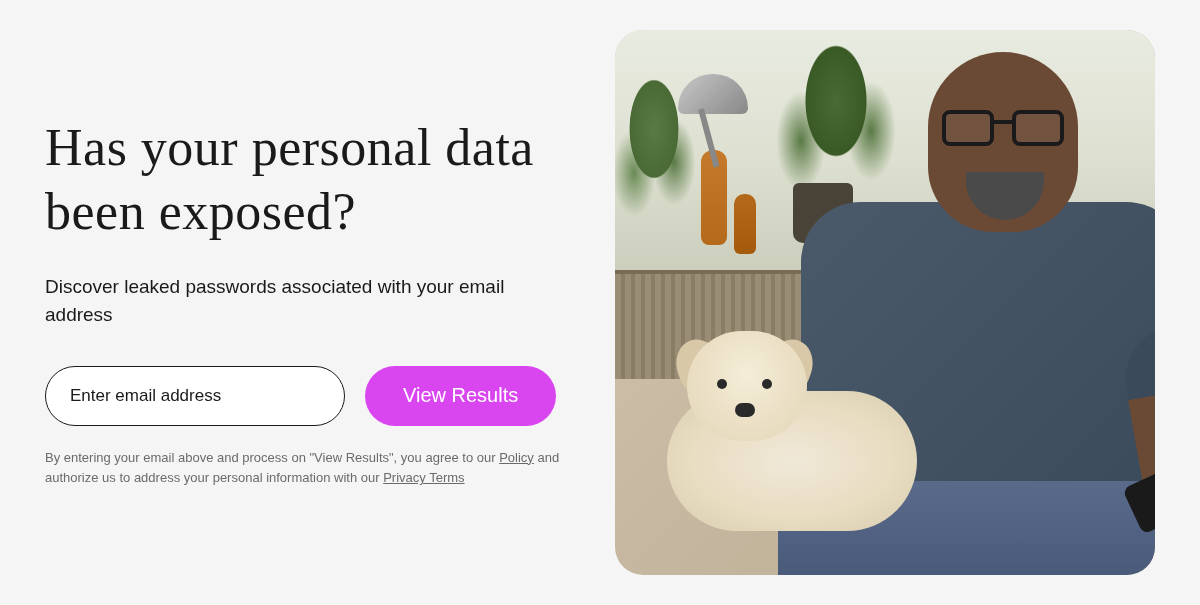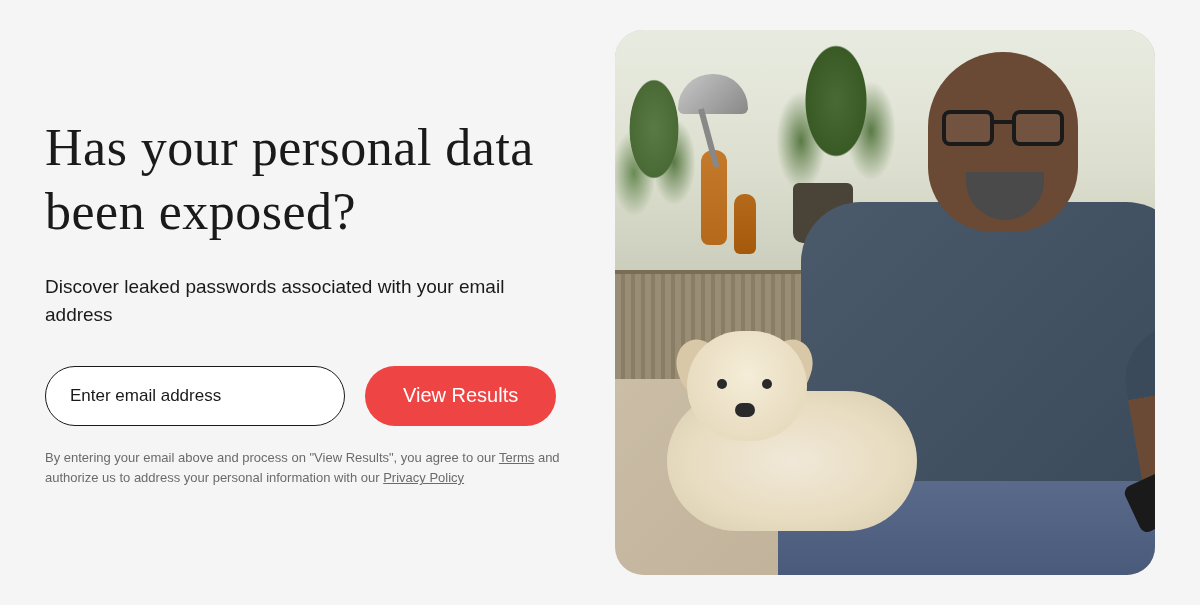--- a/index.html
+++ b/index.html
@@ -61,21 +61,21 @@
       outline: none;
     }
     .email-input::placeholder {
       color: #1a1a1a;
     }
     .submit-btn {
       height: 60px;
       padding: 0 38px;
       border: none;
       border-radius: 999px;
-      background: #ef4444;
+      background: #d946ef;
       color: #fff;
       font-size: 20px;
       font-weight: 500;
       cursor: pointer;
     }
     .disclaimer {
       font-size: 13px;
       line-height: 1.6;
       color: #6b6b6b;
     }
@@ -342,21 +342,21 @@
   <div class="left-col">
     <h1 class="headline">Has your personal data been exposed?</h1>
     <p class="subhead">Discover leaked passwords associated with your email address</p>
 
     <div class="form-row">
       <input type="email" class="email-input" placeholder="Enter email address" style="">
       <button class="submit-btn">View Results</button>
     </div>
 
     <p class="disclaimer">
-      <span>By entering your email above and process on "View Results", you agree to our </span><a href="#">Terms</a><span> and authorize us to address your personal information with our </span><a href="#">Privacy Policy</a>
+      <span>By entering your email above and process on "View Results", you agree to our </span><a href="#">Policy</a><span> and authorize us to address your personal information with our </span><a href="#">Privacy Terms</a>
     </p>
   </div>
 
   <div class="right-col" aria-label="Man with glasses sitting with a small dog on his lap, looking at his phone">
     <div class="window-area"></div>
     <div class="radiator"></div>
     <div class="plant1"></div>
     <div class="plant2"></div>
     <div class="pot2"></div>
     <div class="bottle"></div>

